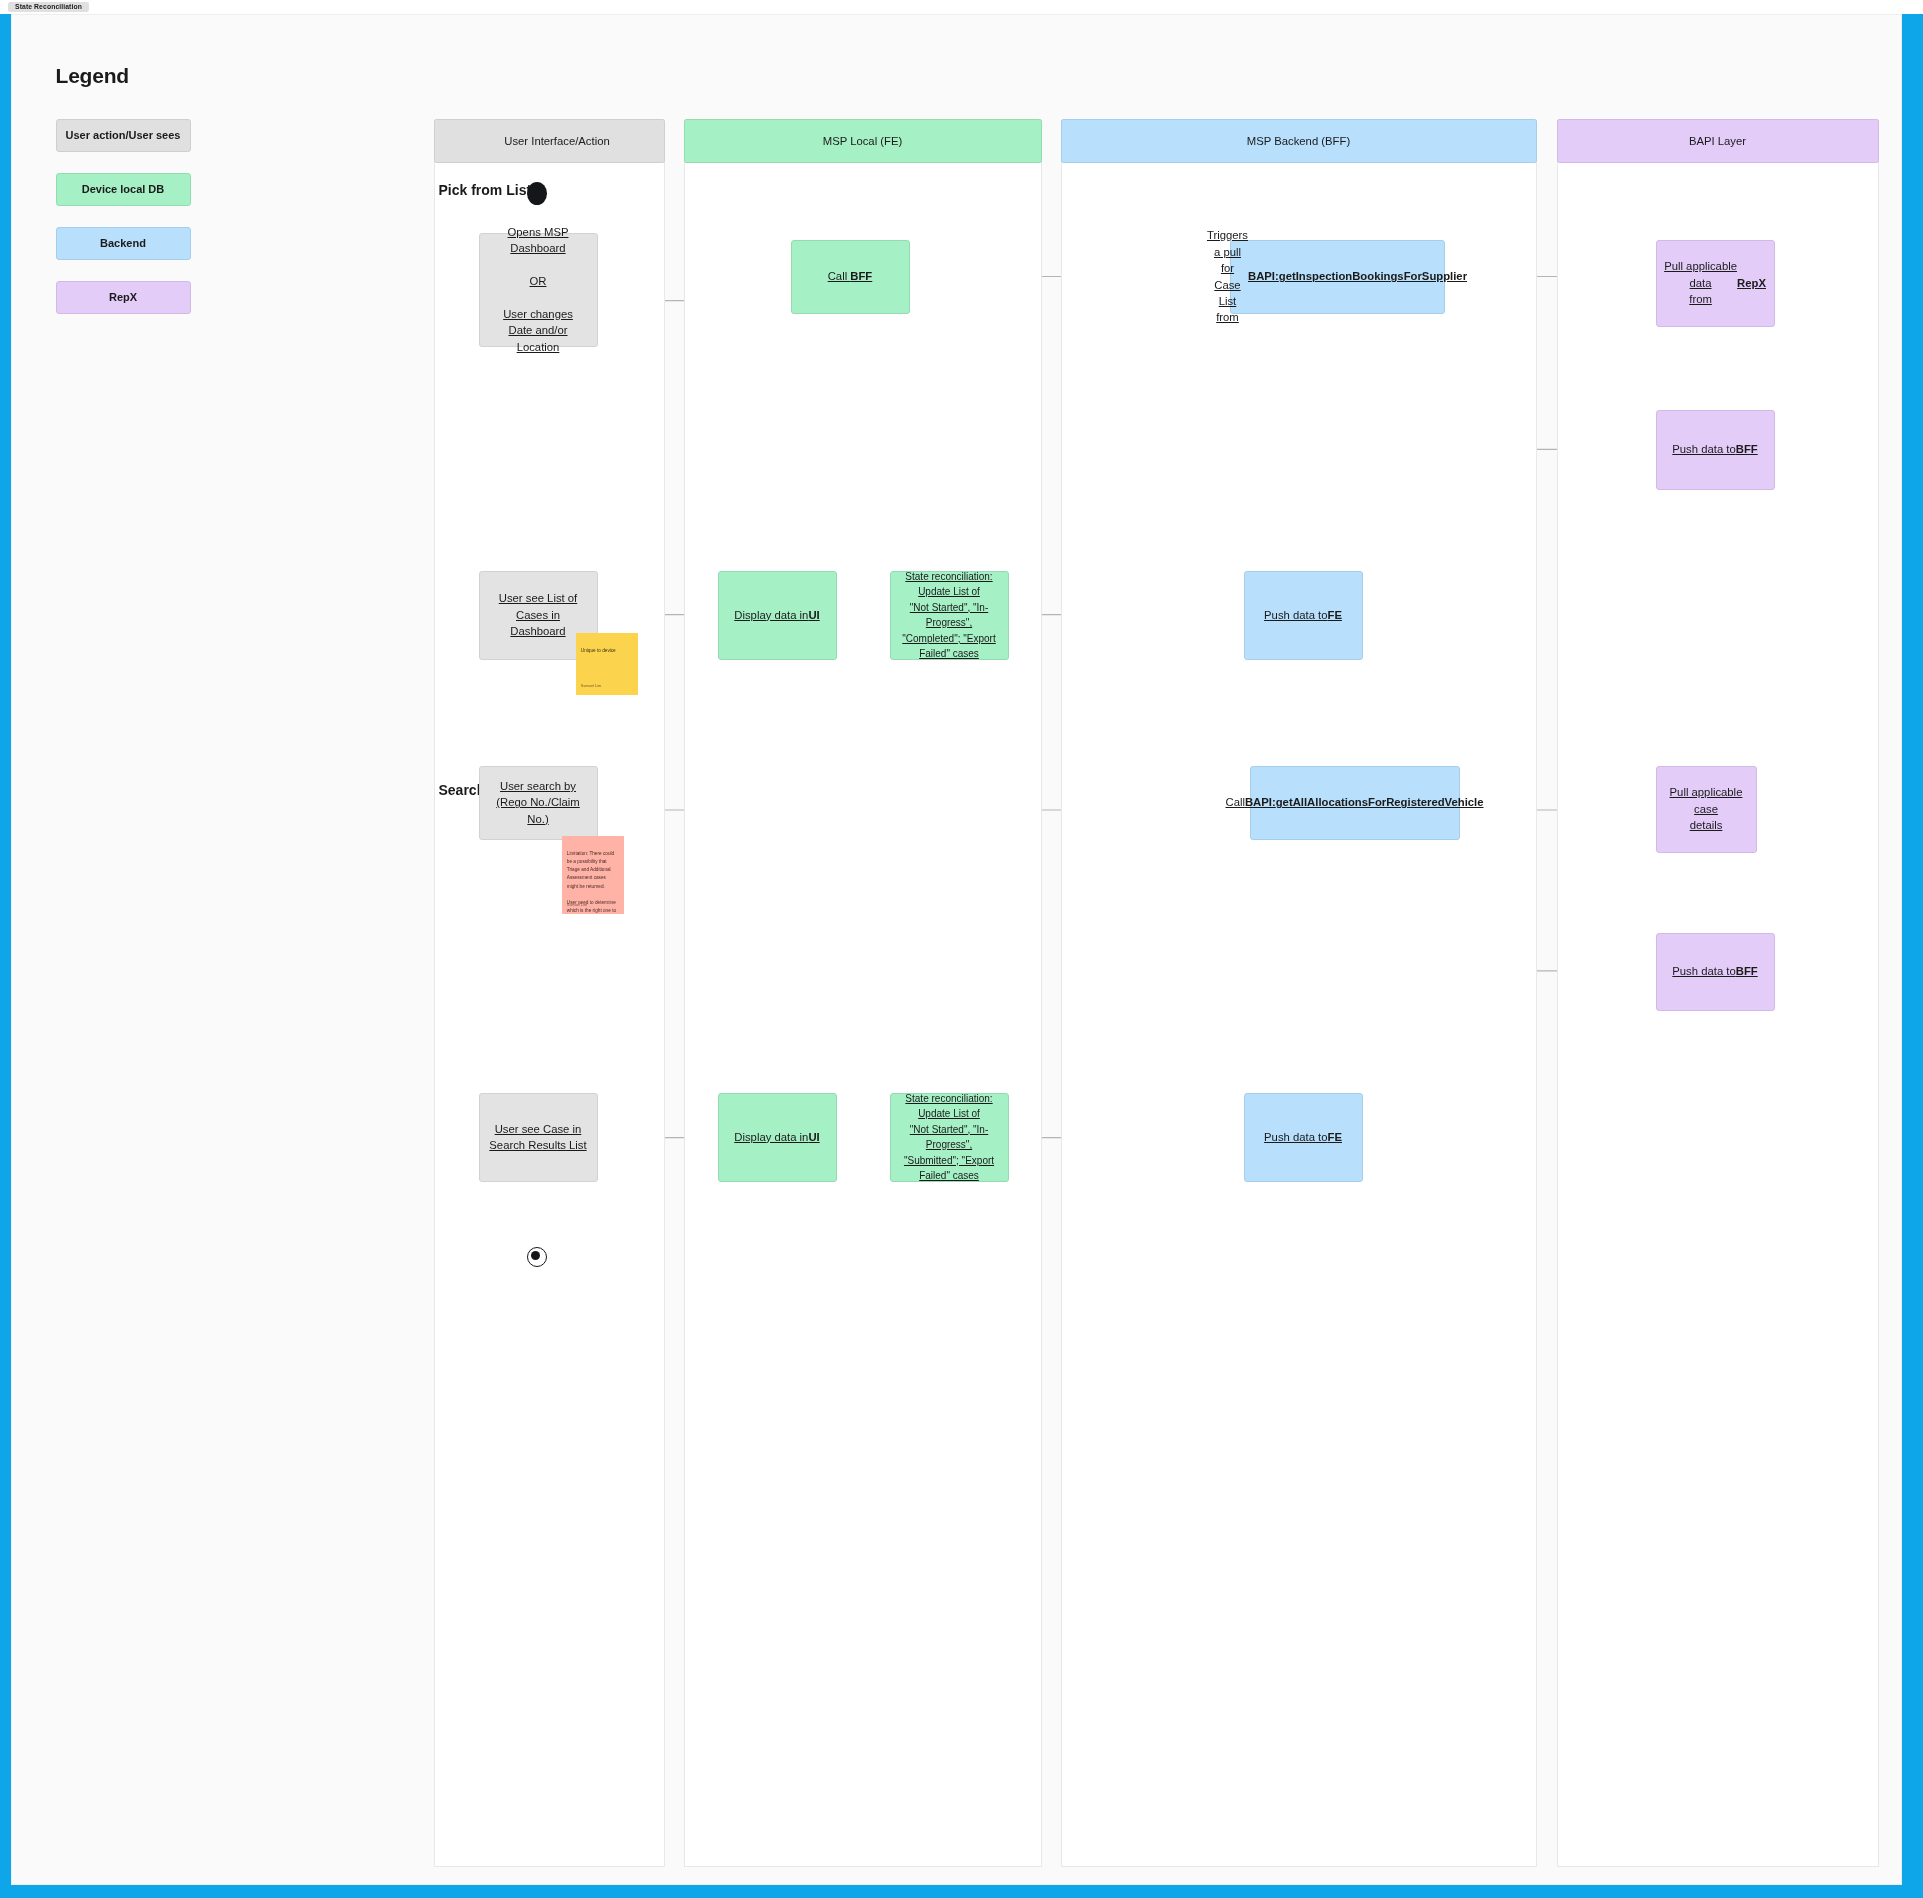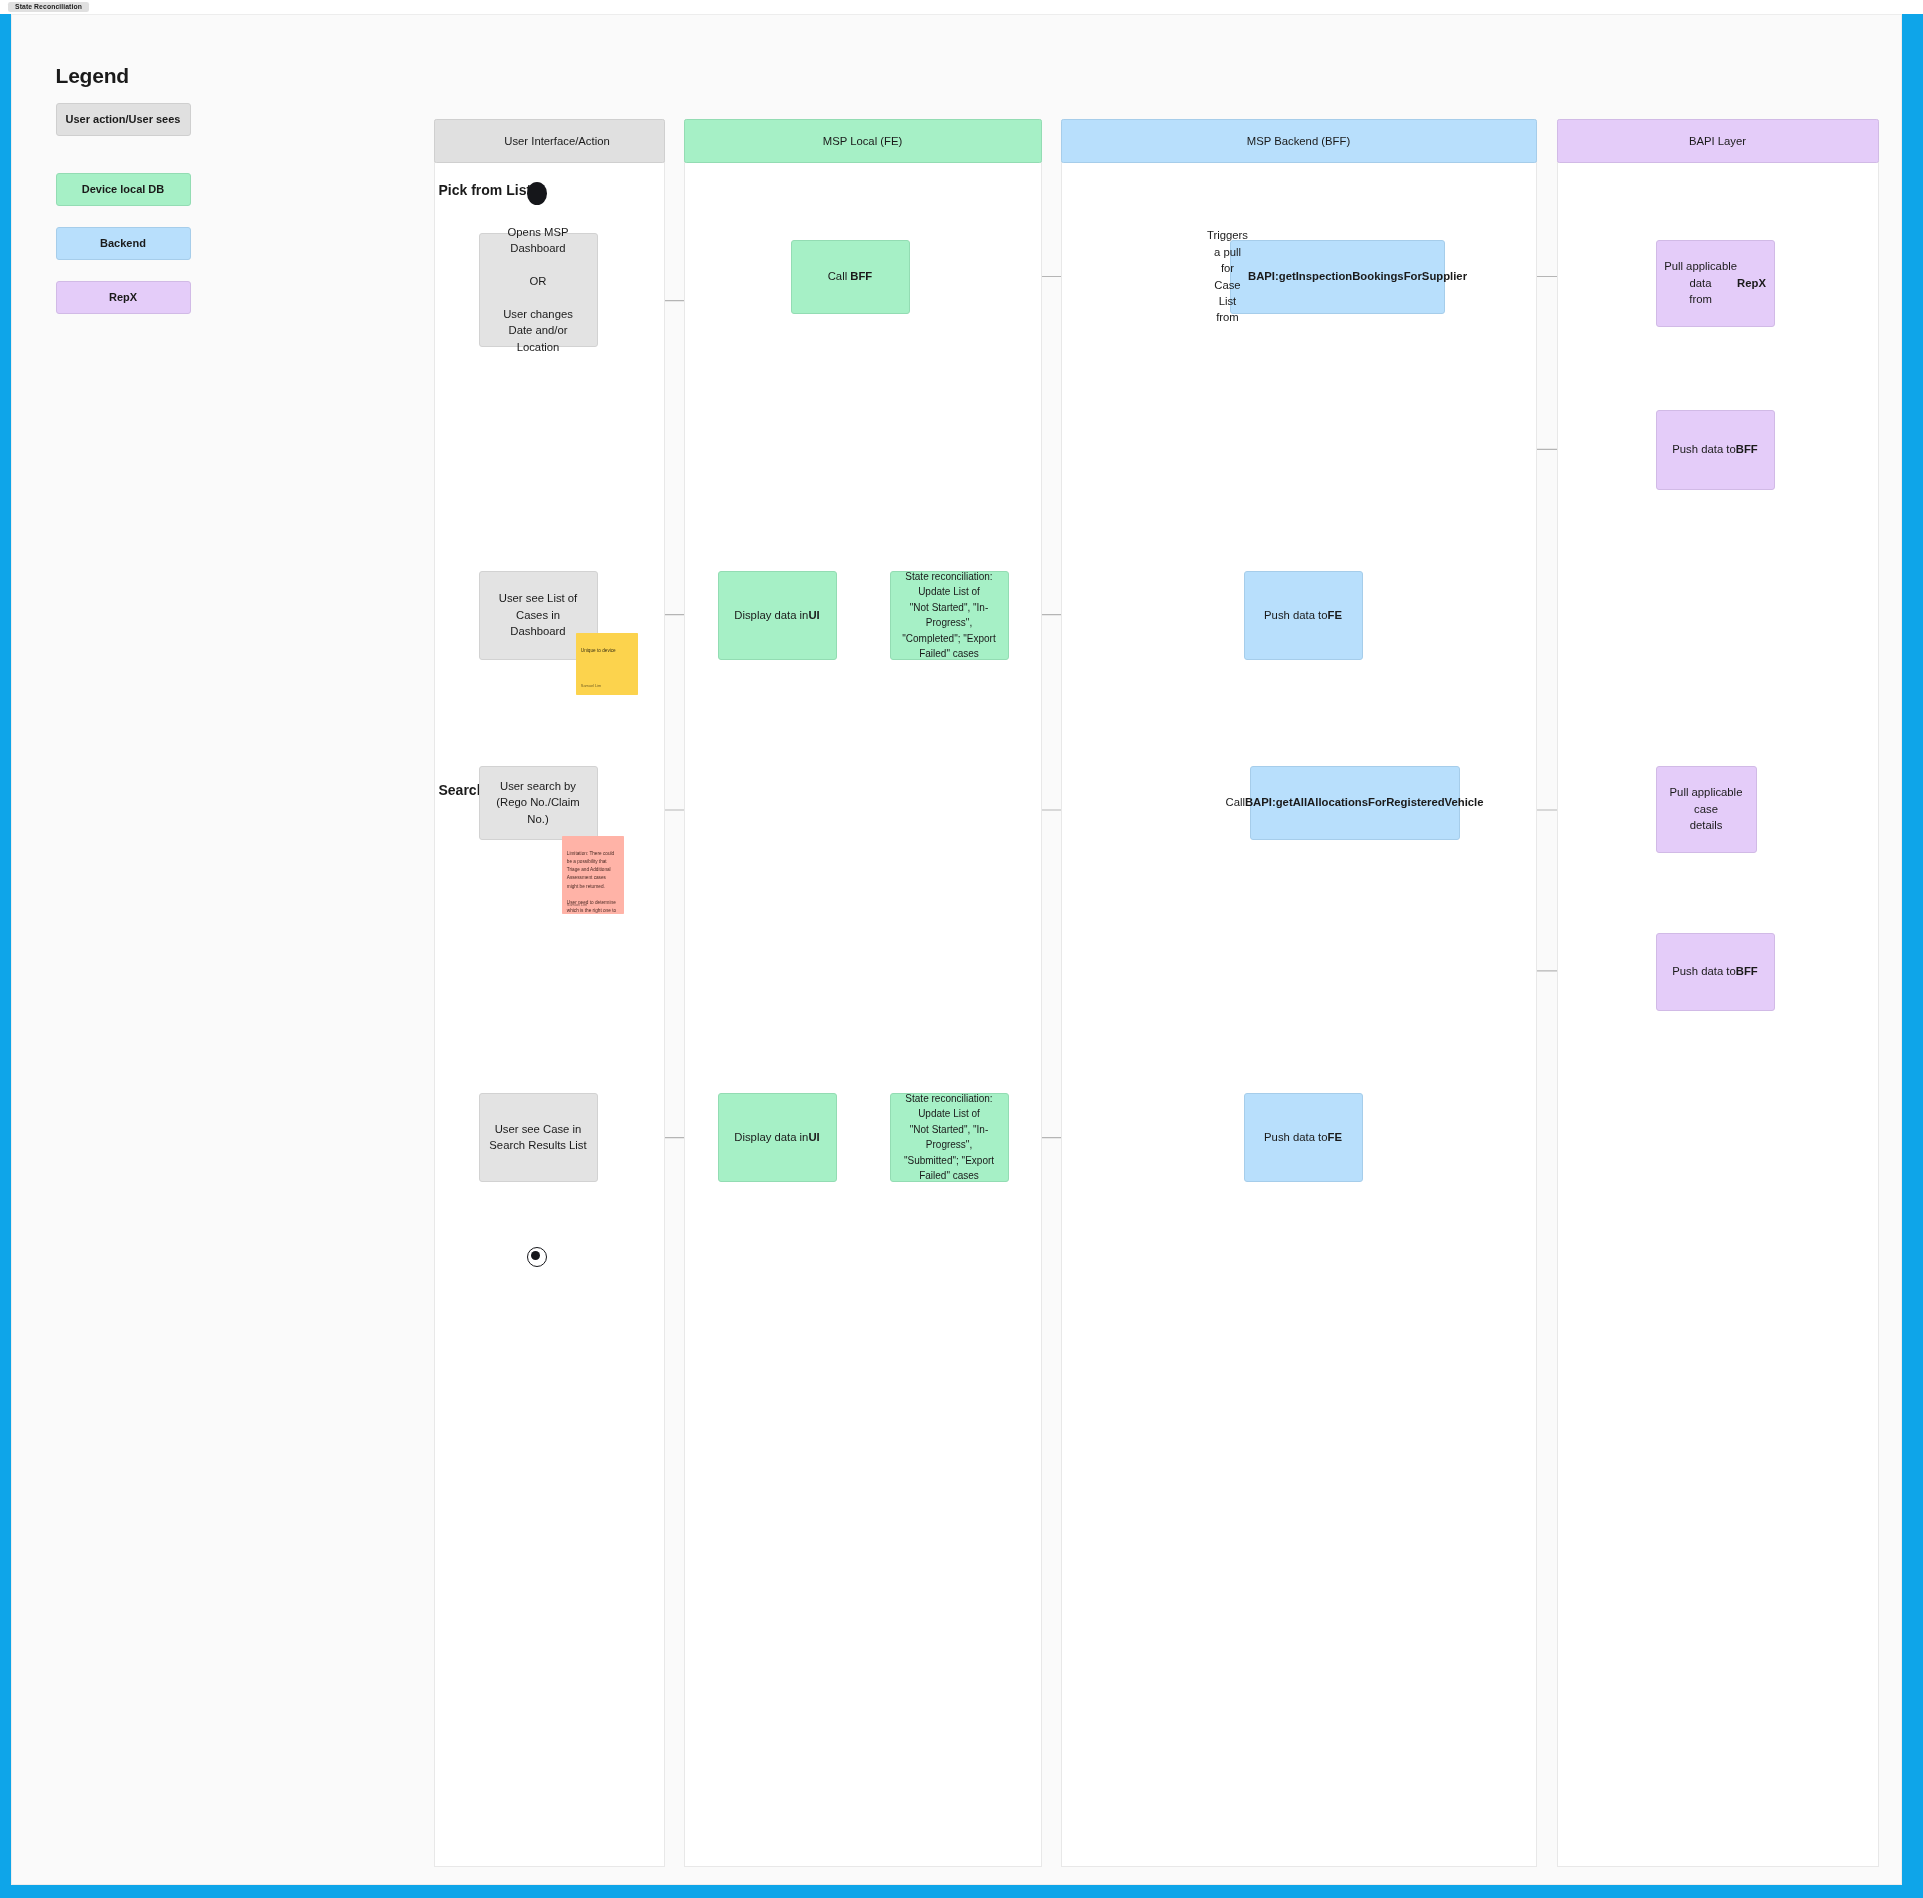--- a/index.html
+++ b/index.html
@@ -51,21 +51,21 @@
   }
   .legend-box {
     position: absolute;
     left: 44px;
     width: 135px; height: 33px;
     border-radius: 3px;
     display: flex; align-items: center; justify-content: center;
     font-size: 11px; font-weight: 700; color: #1a1a1a;
     text-align: center;
   }
-  .lg0 { top: 88px; background: #e0e0e0; border: 0.8px solid #cfcfcf; }
+  .lg0 { top: 104px; background: #e0e0e0; border: 0.8px solid #cfcfcf; }
   .lg1 { top: 158px; background: #a6f0c6; border: 0.8px solid #93dcb3; }
   .lg2 { top: 212px; background: #b8dffc; border: 0.8px solid #a6cdea; }
   .lg3 { top: 266px; background: #e4ccf9; border: 0.8px solid #d1bae6; }
 
   
   .lane {
     position: absolute;
     top: 116px;
     height: 1736px;
     background: #ffffff;
@@ -101,20 +101,21 @@
   .node {
     position: absolute;
     border-radius: 3px;
     display: flex; align-items: center; justify-content: center;
     text-align: center;
     padding: 4.5px 7.5px;
     font-size: 11.3px;
     line-height: 1.45;
     color: #1a1a1a;
     white-space: pre-line;
+    text-decoration: underline;
   }
   .n-grey   { background: #e3e3e3; border: 0.8px solid #d2d2d2; }
   .n-green  { background: #a6f0c6; border: 0.8px solid #93dcb3; }
   .n-blue   { background: #b8dffc; border: 0.8px solid #a6cdea; }
   .n-purple { background: #e4ccf9; border: 0.8px solid #d1bae6; }
   .n-small  { font-size: 10px; line-height: 1.55; }
 
   
   .sticky {
     position: absolute;

